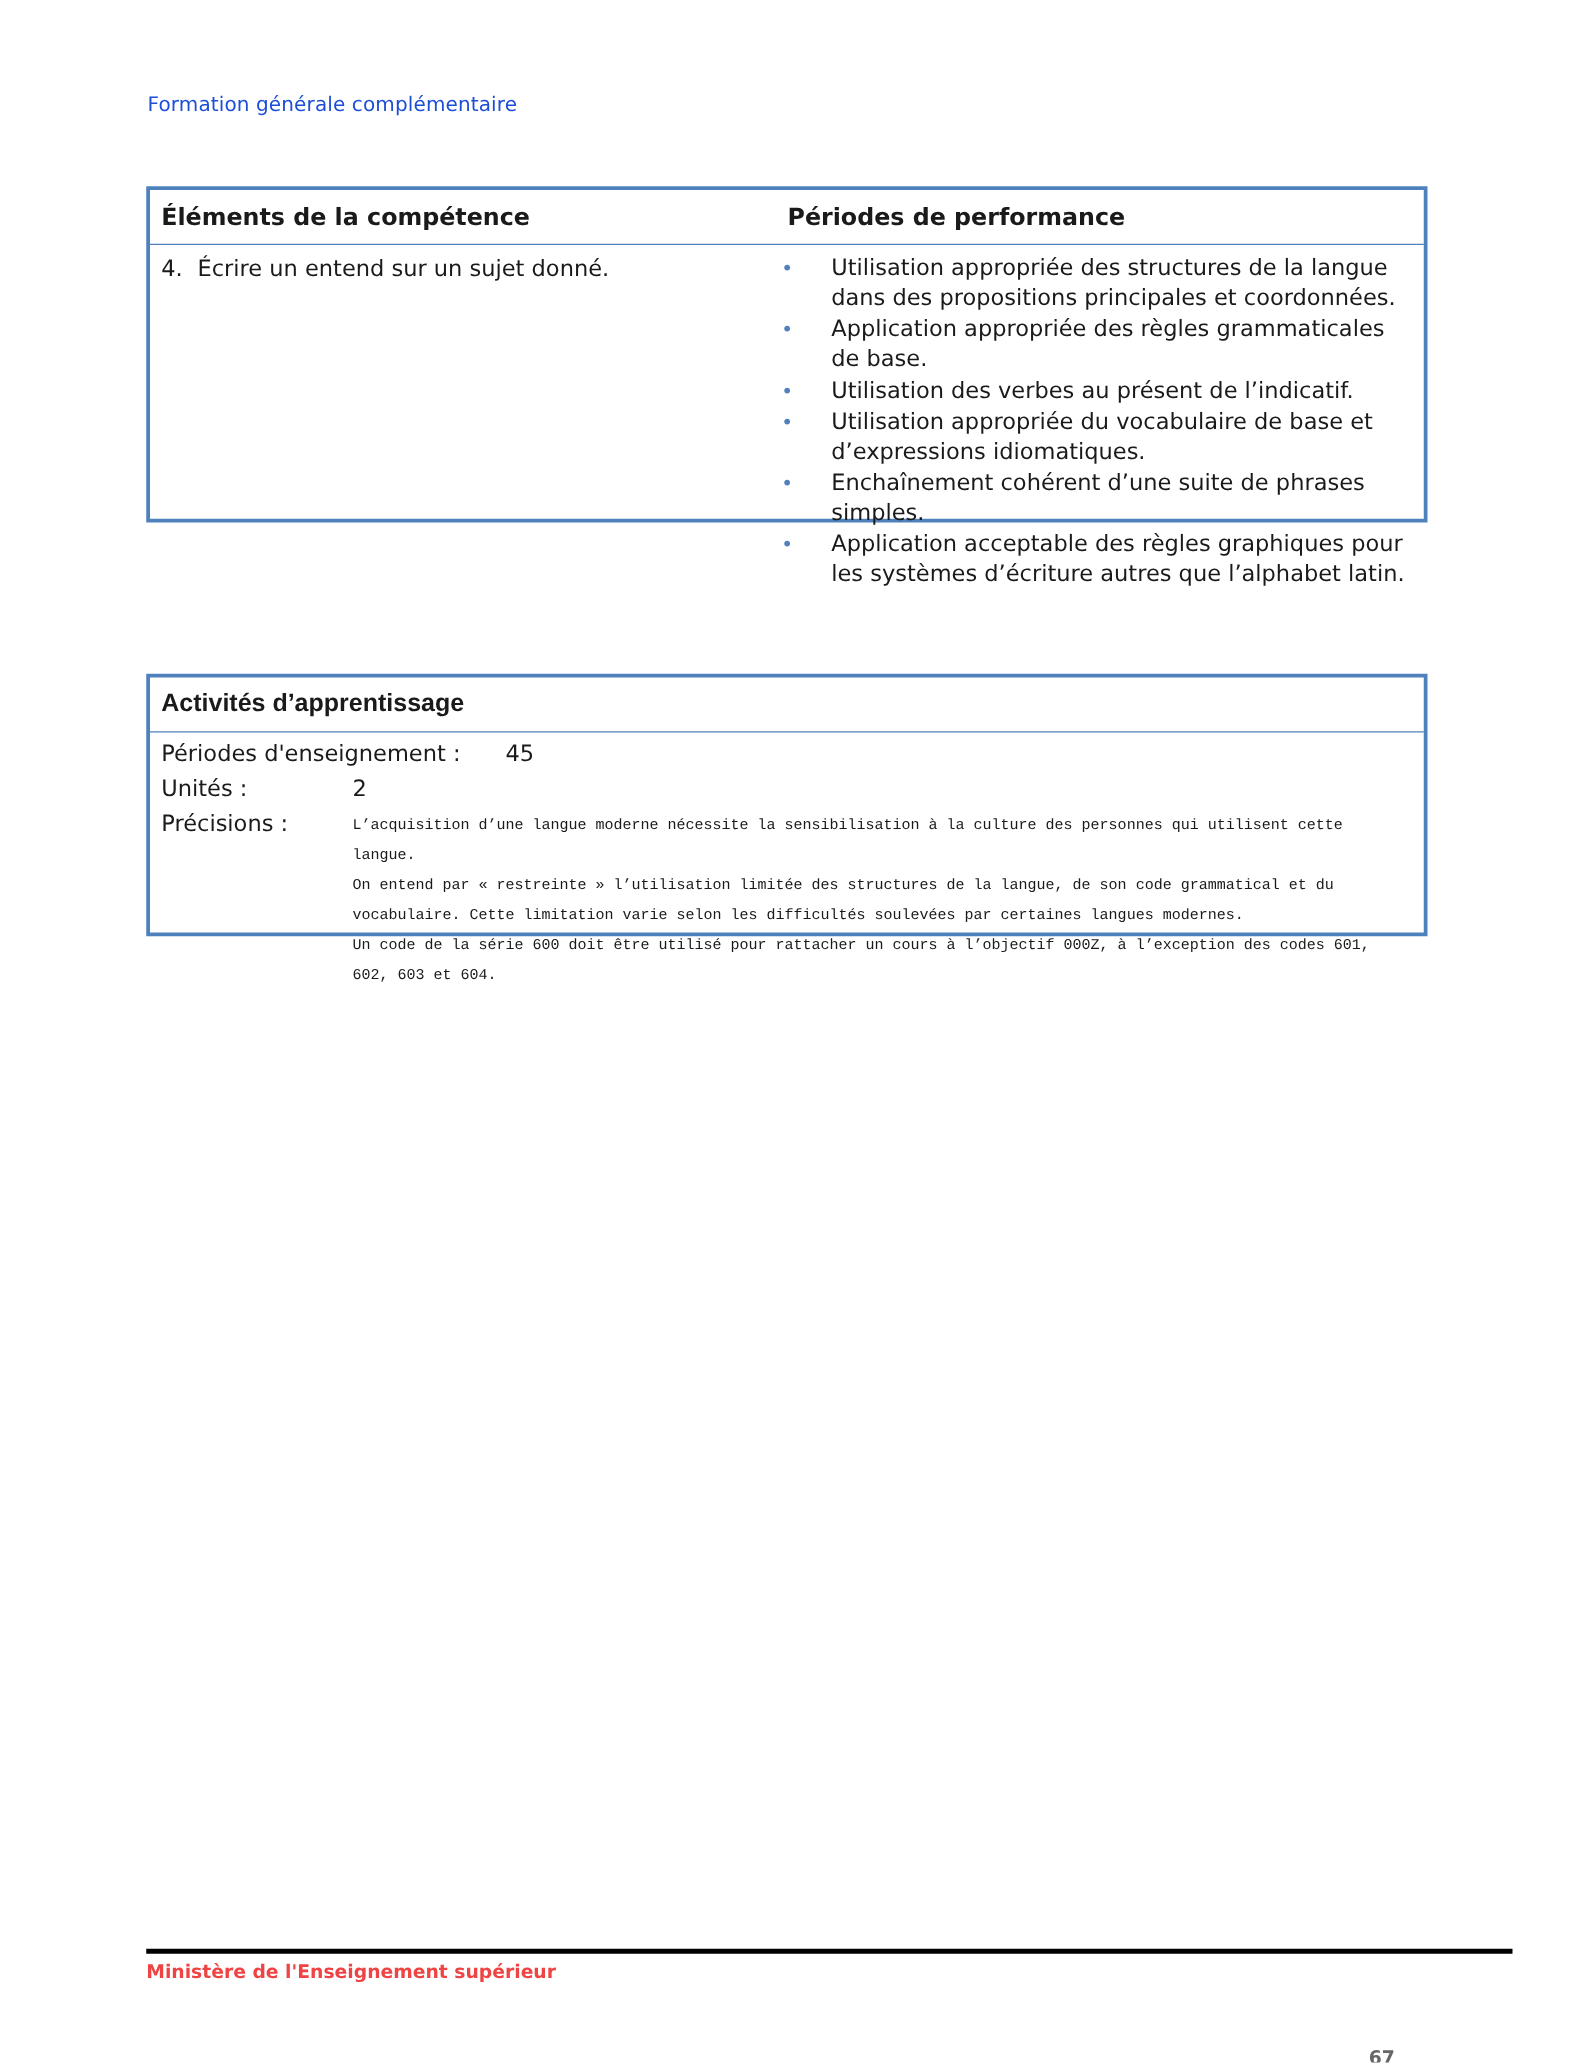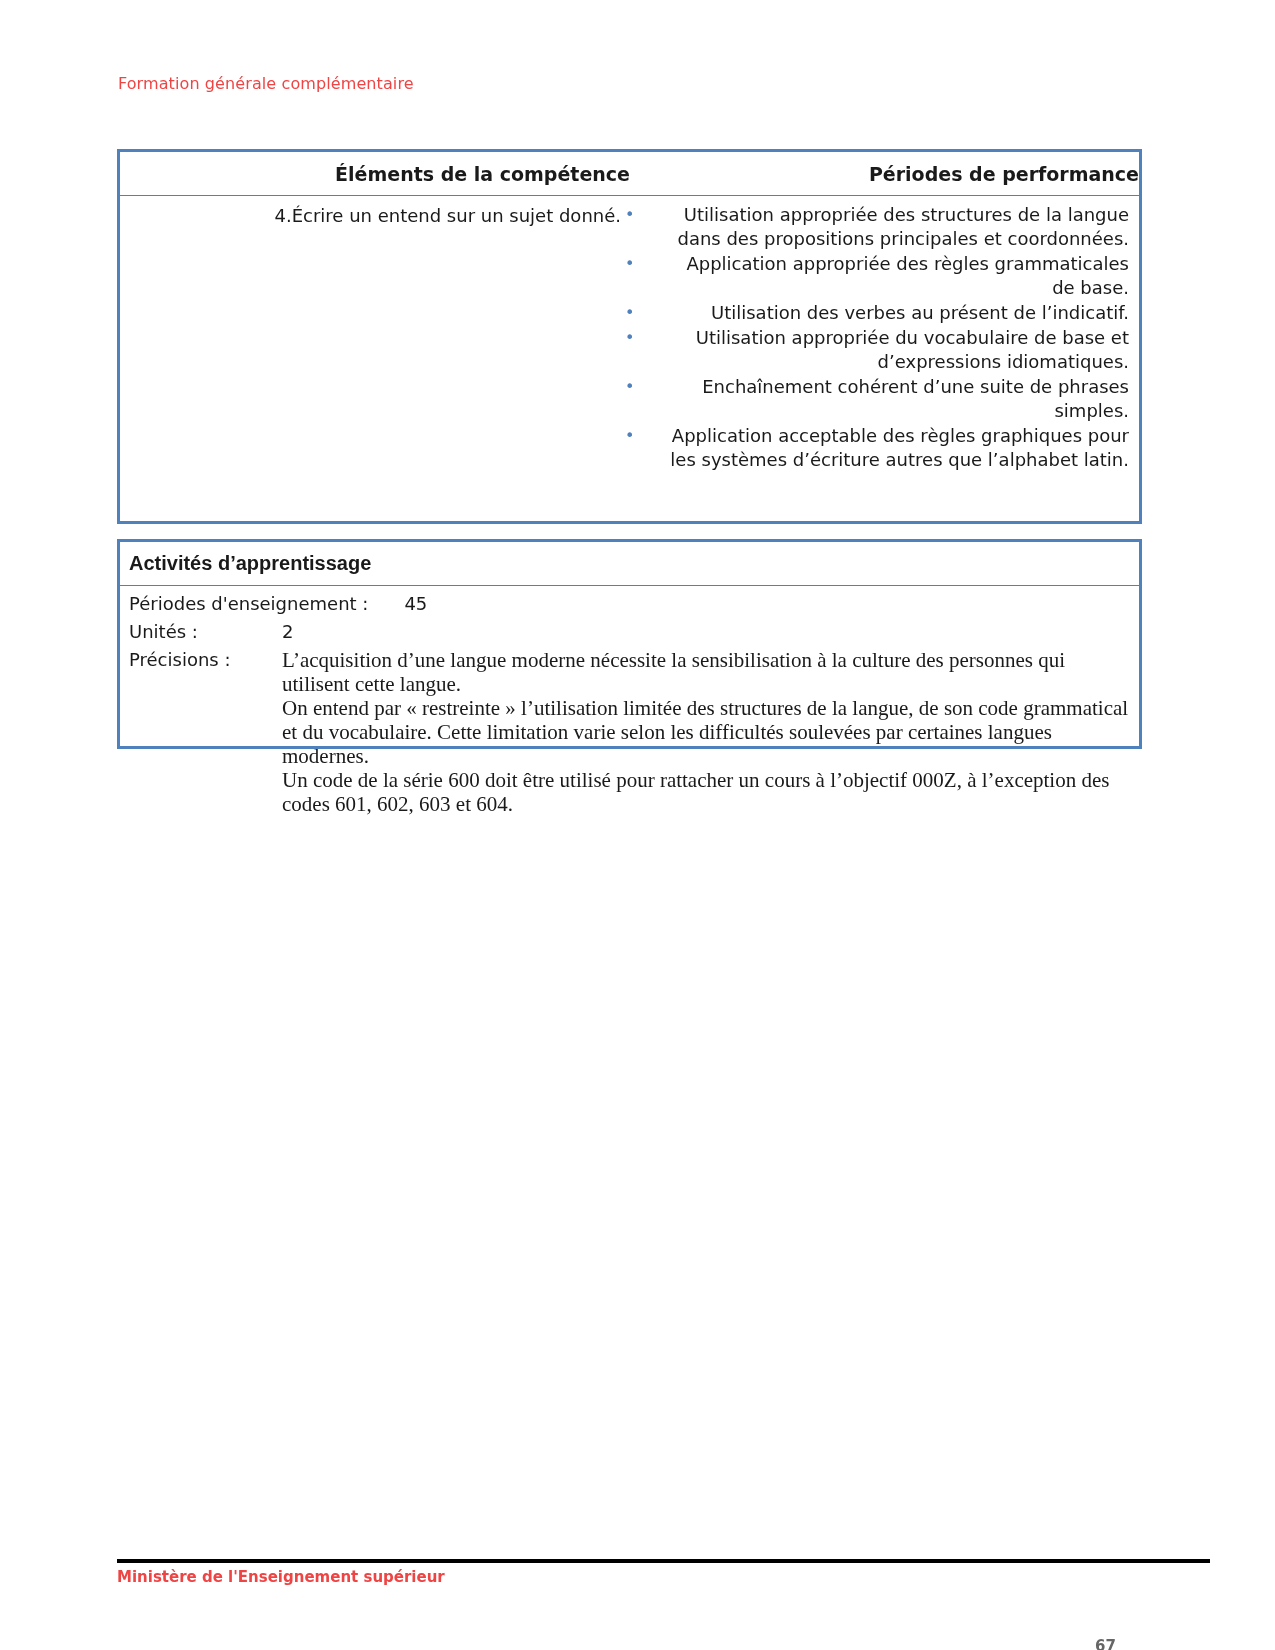--- a/index.html
+++ b/index.html
@@ -1,36 +1,36 @@
 <!DOCTYPE html>
 <html><head>
 <meta charset="utf-8">
 <style>
   html, body { margin: 0; padding: 0; background: #ffffff; }
   body { width: 1275px; height: 1650px; position: relative; font-family: "DejaVu Sans", sans-serif; color: #1a1a1a; }
-  .running-header { position: absolute; left: 118px; top: 74px; font-size: 16px; color: #ef4444; letter-spacing: 0.1px; }
+  .running-header { position: absolute; left: 118px; top: 74px; font-size: 16px; color: #1d4ed8; letter-spacing: 0.1px; }
   .box { position: absolute; left: 117px; width: 1025px; border: 3px solid #4f81bd; box-sizing: border-box; background: #fff; }
-  .box1 { top: 149px; height: 375px; text-align: right; }
+  .box1 { top: 149px; height: 269px; }
   .box2 { top: 539px; height: 210px; }
   .hdr-row { display: flex; border-bottom: 1.5px solid #4f81bd; height: 43px; align-items: center; }
   .hdr-cell { font-weight: bold; font-size: 19px; padding-left: 9px; }
   .col-left { width: 501px; }
   .col-right { flex: 1; padding-left: 0; }
   .body-row { display: flex; }
   .elem { font-size: 18px; padding: 9px 0 0 9px; width: 492px; }
   .elem .num { display: inline-block; width: 29px; }
   ul.crit { list-style: none; margin: 0; padding: 7px 10px 0 0; flex: 1; }
   ul.crit li { position: relative; padding-left: 44px; font-size: 18px; line-height: 24px; margin-bottom: 1px; }
   ul.crit li .bullet { position: absolute; left: 4px; top: 0; color: #4f81bd; font-size: 16px; }
   .act-hdr { font-family: "Liberation Sans", sans-serif; font-weight: bold; font-size: 20px; padding-left: 9px; height: 43px; display: flex; align-items: center; border-bottom: 1.5px solid #4f81bd; }
   .act-body { padding: 6px 10px 0 9px; font-size: 18px; }
   .kv { display: flex; line-height: 24px; margin-bottom: 4px; gap: 20px; }
   .kv .k { width: 133px; flex-shrink: 0; }
   .kv.wide .k { width: auto; padding-right: 16px; }
-  .prec-text p { margin: 0; line-height: 24px; font-family: Liberation Serif, serif; font-size: 21px; }
+  .prec-text p { margin: 0; line-height: 24px; font-family: Liberation Mono, monospace; font-size: 12px; }
   .footer-rule { position: absolute; left: 117px; top: 1559px; width: 1093px; height: 4px; background: #000; }
   .footer-left { position: absolute; left: 117px; top: 1568px; font-size: 15px; font-weight: bold; color: #ef4444; }
   .footer-right { position: absolute; left: 1095px; top: 1637px; font-size: 15px; font-weight: bold; color: #666; }
 </style>
 </head>
 <body>
 
 <div class="running-header">Formation générale complémentaire</div>
 
 <div class="box box1">

